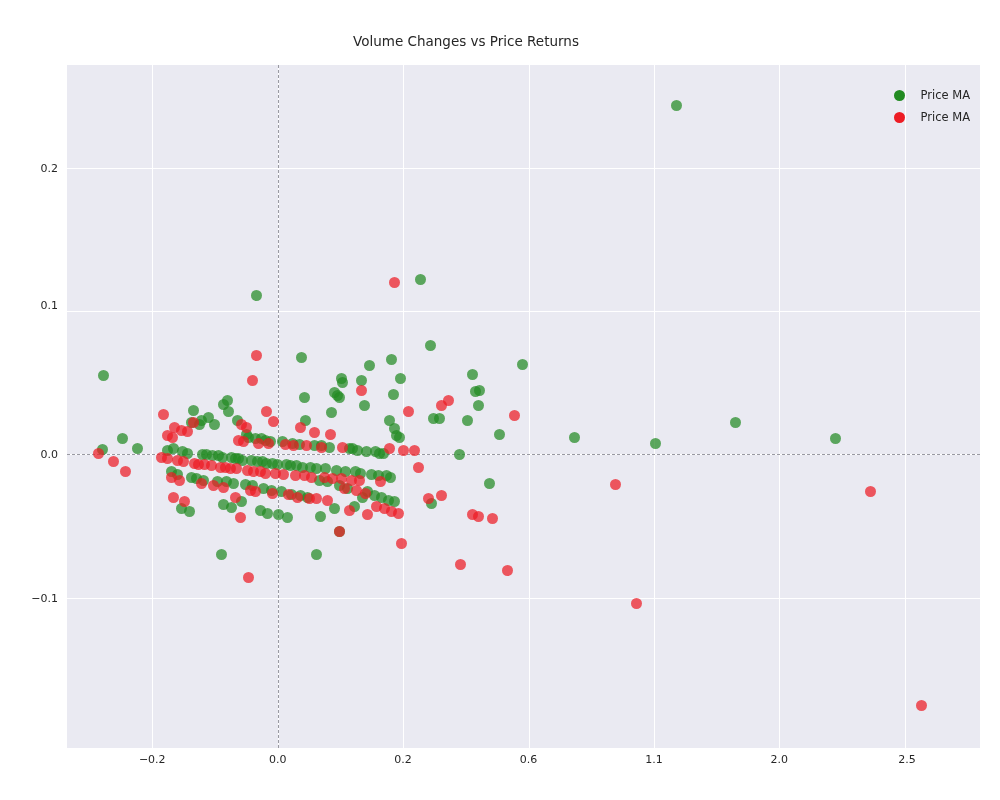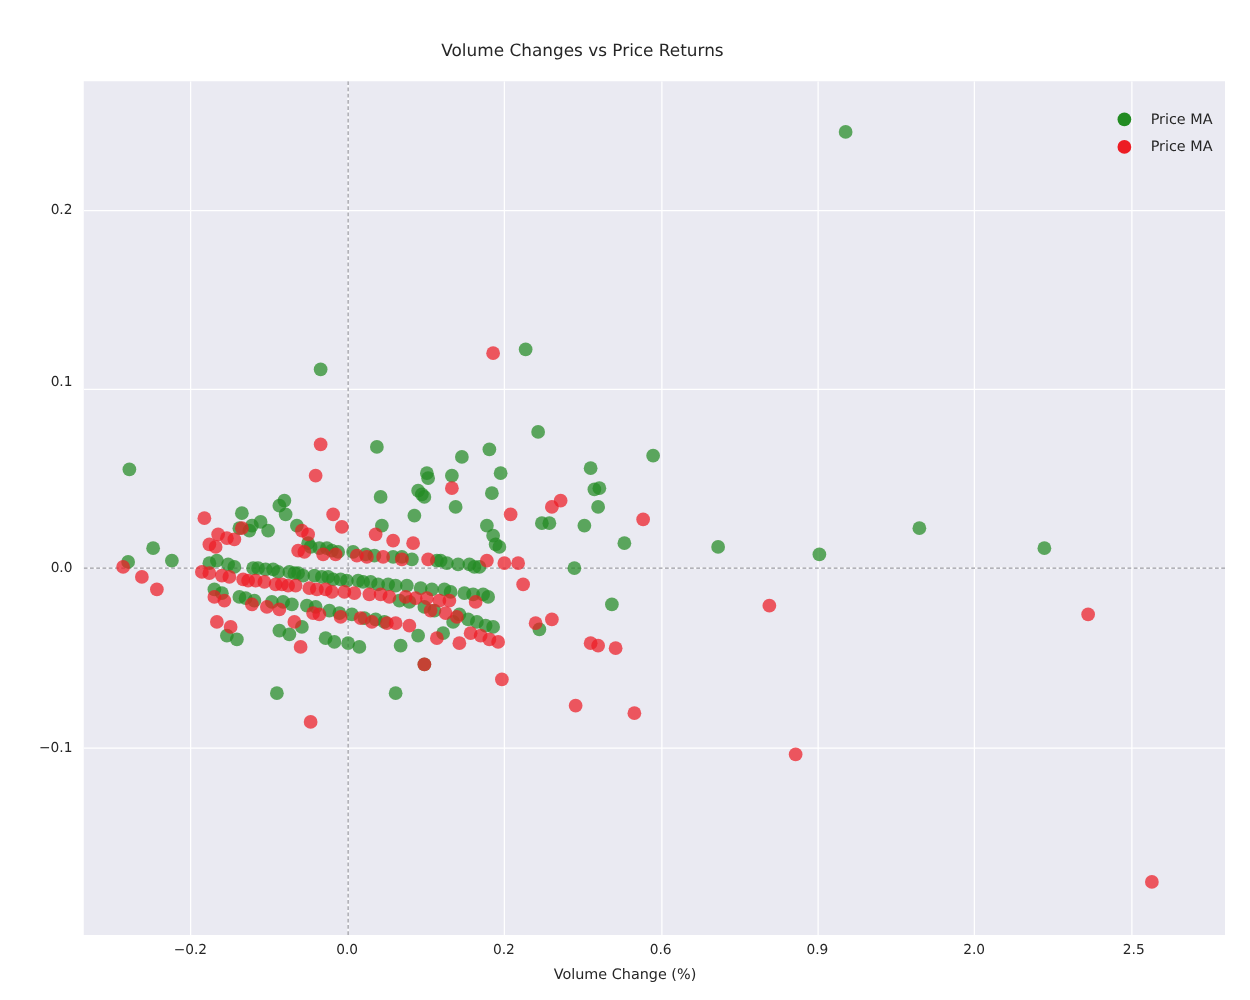--- a/index.html
+++ b/index.html
@@ -417,32 +417,31 @@
         <div class="pt below" style="left: 569.371px; top: 538.382px;"></div>
         <div class="pt below" style="left: 854.056px; top: 640.044px;"></div>
       </div>
   </div>
 
   <div id="xticks">
       <div class="xtick-label" style="left: 152.28px;">−0.2</div>
       <div class="xtick-label" style="left: 277.692px;">0.0</div>
       <div class="xtick-label" style="left: 403.104px;">0.2</div>
       <div class="xtick-label" style="left: 528.516px;">0.6</div>
-      <div class="xtick-label" style="left: 653.929px;">0.9</div>
+      <div class="xtick-label" style="left: 653.929px;">1.1</div>
       <div class="xtick-label" style="left: 779.341px;">2.0</div>
       <div class="xtick-label" style="left: 907px;">2.5</div>
     </div>
   <div id="yticks">
       <div class="ytick-label" style="top: 168.094px; transform: translate(-100%, -50%);">0.2</div>
       <div class="ytick-label" style="top: 305px; transform: translate(-100%, -50%);">0.1</div>
       <div class="ytick-label" style="top: 454.468px; transform: translate(-100%, -50%);">0.0</div>
       <div class="ytick-label" style="top: 597.654px; transform: translate(-100%, -50%);">−0.1</div>
     </div>
 
-  <div id="xlabel">Volume Change (%)</div>
 
   <div id="legend">
       <div class="legend-row">
         <span class="legend-marker-wrap">
           <span class="legend-dot above"></span>
         </span>
         <span class="legend-text">Price MA</span>
       </div>
       <div class="legend-row">
         <span class="legend-marker-wrap">

